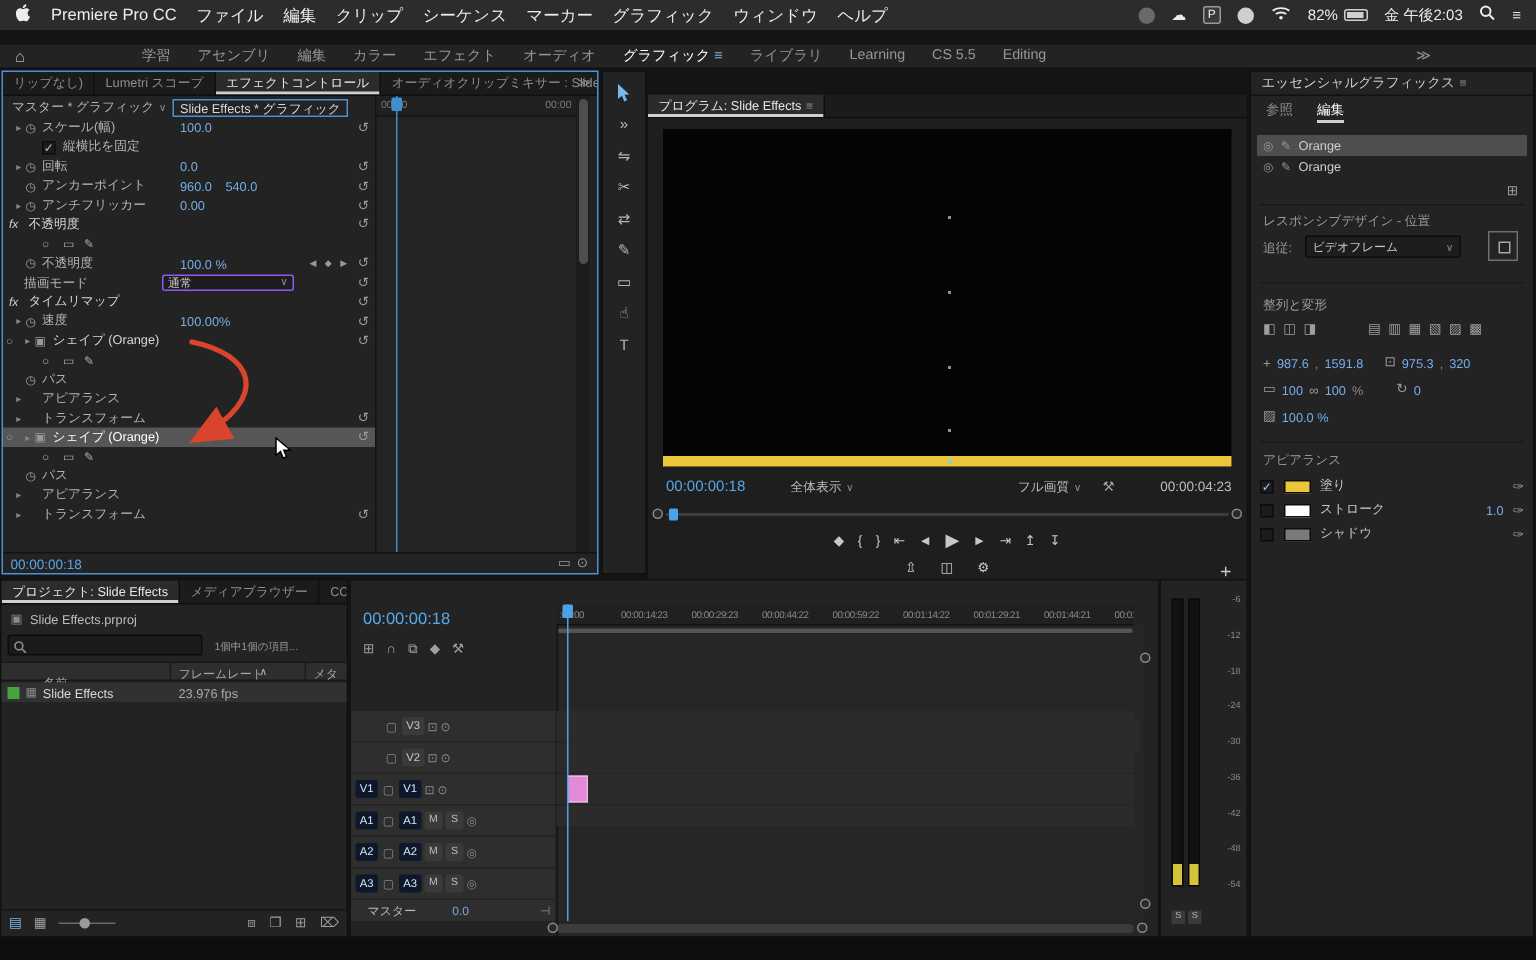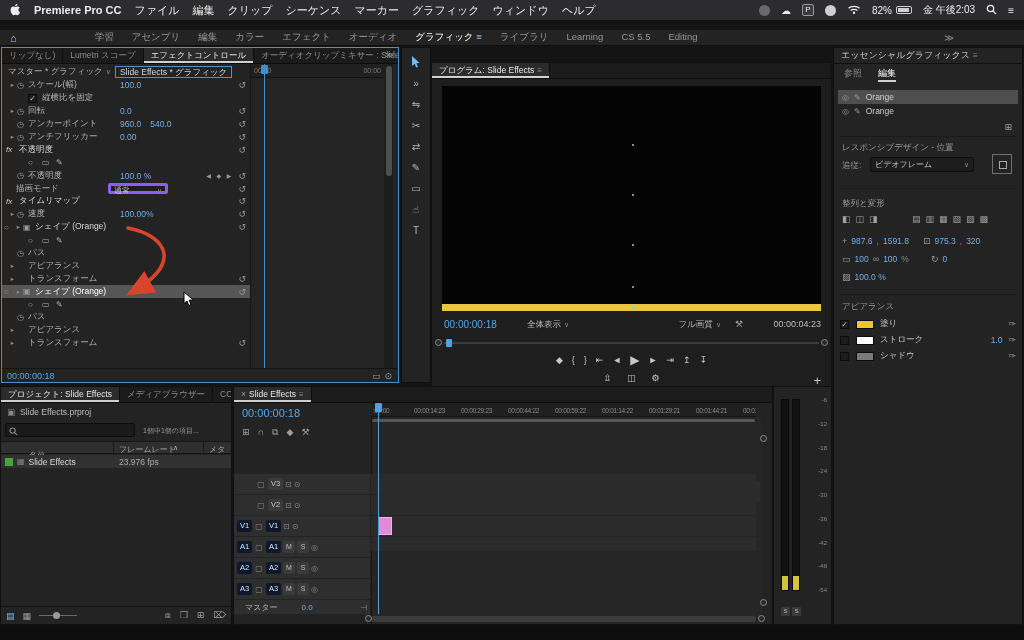--- a/index.html
+++ b/index.html
@@ -2,21 +2,21 @@
 <html><head>
 <meta charset="utf-8">
 <style>
 *{margin:0;padding:0;box-sizing:border-box;font-family:"Liberation Sans","DejaVu Sans",sans-serif}
 html,body{width:1024px;height:640px;overflow:hidden;background:#0f0f0f}
 .screen{position:absolute;inset:0;width:1024px;height:640px;background:#141414}
 .abs{position:absolute}
 span{white-space:nowrap}
 
 .menubar{left:0;top:0;width:1024px;height:20px;background:#2c2c2e;display:flex;align-items:center;gap:13px;padding:0 10px;font-size:11px;color:#ececec}
-.appname{font-weight:bold}
+.appname{font-weight:normal}
 .mb-menus{display:flex;gap:13px}
 .mb-right{margin-left:auto;display:flex;gap:11px;align-items:center;font-size:10px}
 .mbdot{width:11px;height:11px;border-radius:50%;background:#cfcfcf;display:inline-block}
 .mbdot.dark{background:#6a6a6a}
 .pbadge{width:12px;height:12px;background:#3a3a3c;border:1px solid #9a9a9a;border-radius:2px;font-size:8px;line-height:10px;text-align:center;display:inline-block}
 .batt{display:flex;align-items:center;gap:4px}
 .batt-shell{width:16px;height:8px;border:1px solid #cfcfcf;border-radius:2px;display:inline-block;position:relative}
 .batt-fill{position:absolute;left:1px;top:1px;bottom:1px;width:11px;background:#cfcfcf}
 
 .titlebar{left:0;top:20px;width:1024px;height:10px;background:#373737;color:#9c9c9c;font-size:8px;line-height:10px;text-align:center;overflow:hidden}
@@ -51,21 +51,21 @@
 .slbl{color:#d6d6d6}
 .lbl{overflow:hidden}
 .lblw{width:92px;flex:none}
 .ecrow .val{margin-right:9px}
 .rst{color:#9a9a9a;font-size:9px}
 .mla{margin-left:auto}
 .nav{color:#9a9a9a;font-size:6px;letter-spacing:2px;margin-right:5px}
 .ind8{width:4px;flex:none}.ind16{width:12px;flex:none}.ind26{width:24px;flex:none}
 .eccb{width:9px;height:9px;background:#1c1c1c;border:1px solid #0c0c0c;color:#9cc8ef;font-size:8px;line-height:8px;text-align:center;margin-right:5px;flex:none}
 .mtool{width:14px;color:#b0b0b0;font-size:8px}
-.ecdd{width:60px;height:11px;background:#1d1d1d;border:3px solid #8b5cf6;border-radius:2px;color:#c8c8c8;font-size:8px;line-height:9px;padding:0 3px;display:flex;justify-content:space-between}
+.ecdd{width:88px;height:11px;background:#1d1d1d;border:1px solid #8b5cf6;border-radius:2px;color:#c8c8c8;font-size:8px;line-height:9px;padding:0 3px;display:flex;justify-content:space-between}
 .ec-minitl{position:absolute;left:248px;top:16px;width:134px;height:304px;background:#242424;border-left:1px solid #131313}
 .ec-minitl .ruler{position:absolute;left:0;top:0;right:0;height:14px;background:#202020;border-bottom:1px solid #131313;font-size:7px;color:#7a7a7a}
 .ec-sb{position:absolute;left:382px;top:16px;width:9px;height:304px;background:#1d1d1d}
 .ec-sb .thumb{position:absolute;left:1.5px;top:2px;width:6px;height:110px;background:#4e4e4e;border-radius:3px}
 .ec-bottom{position:absolute;left:0;top:320px;width:396px;height:14px;background:#232323;border-top:1px solid #131313;display:flex;align-items:center}
 
 .tools-col{display:flex;flex-direction:column;align-items:center;padding-top:4px}
 .tool{height:21px;display:flex;align-items:center;justify-content:center;width:100%;color:#b4b4b4;font-size:10px}
 .tool.active{color:#79b8ea}
 
@@ -590,23 +590,20 @@
       <span class="grp-r" id="prj-icons-r">
           <span>⧈</span>
           <span>❒</span>
           <span>⊞</span>
           <span>⌦</span>
         </span>
     </div>
   </div>
 
   <div class="panel" style="left:233px;top:386px;width:540px;height:239px">
-    <div class="tabbar">
-      <span class="tab active"><span style="color:#9a9a9a;margin-right:3px">×</span><span>Slide Effects</span><span class="pmenu">≡</span></span>
-    </div>
     <div class="tl-body">
       <div class="tl-lanesbg"></div>
       <span class="tc abs" style="left:8px;top:4px;font-size:11px">00:00:00:18</span>
       <div class="tl-toolbar" id="tl-toolbar">
           <span>⊞</span>
           <span>∩</span>
           <span>⧉</span>
           <span>◆</span>
           <span>⚒</span>
         </div>

